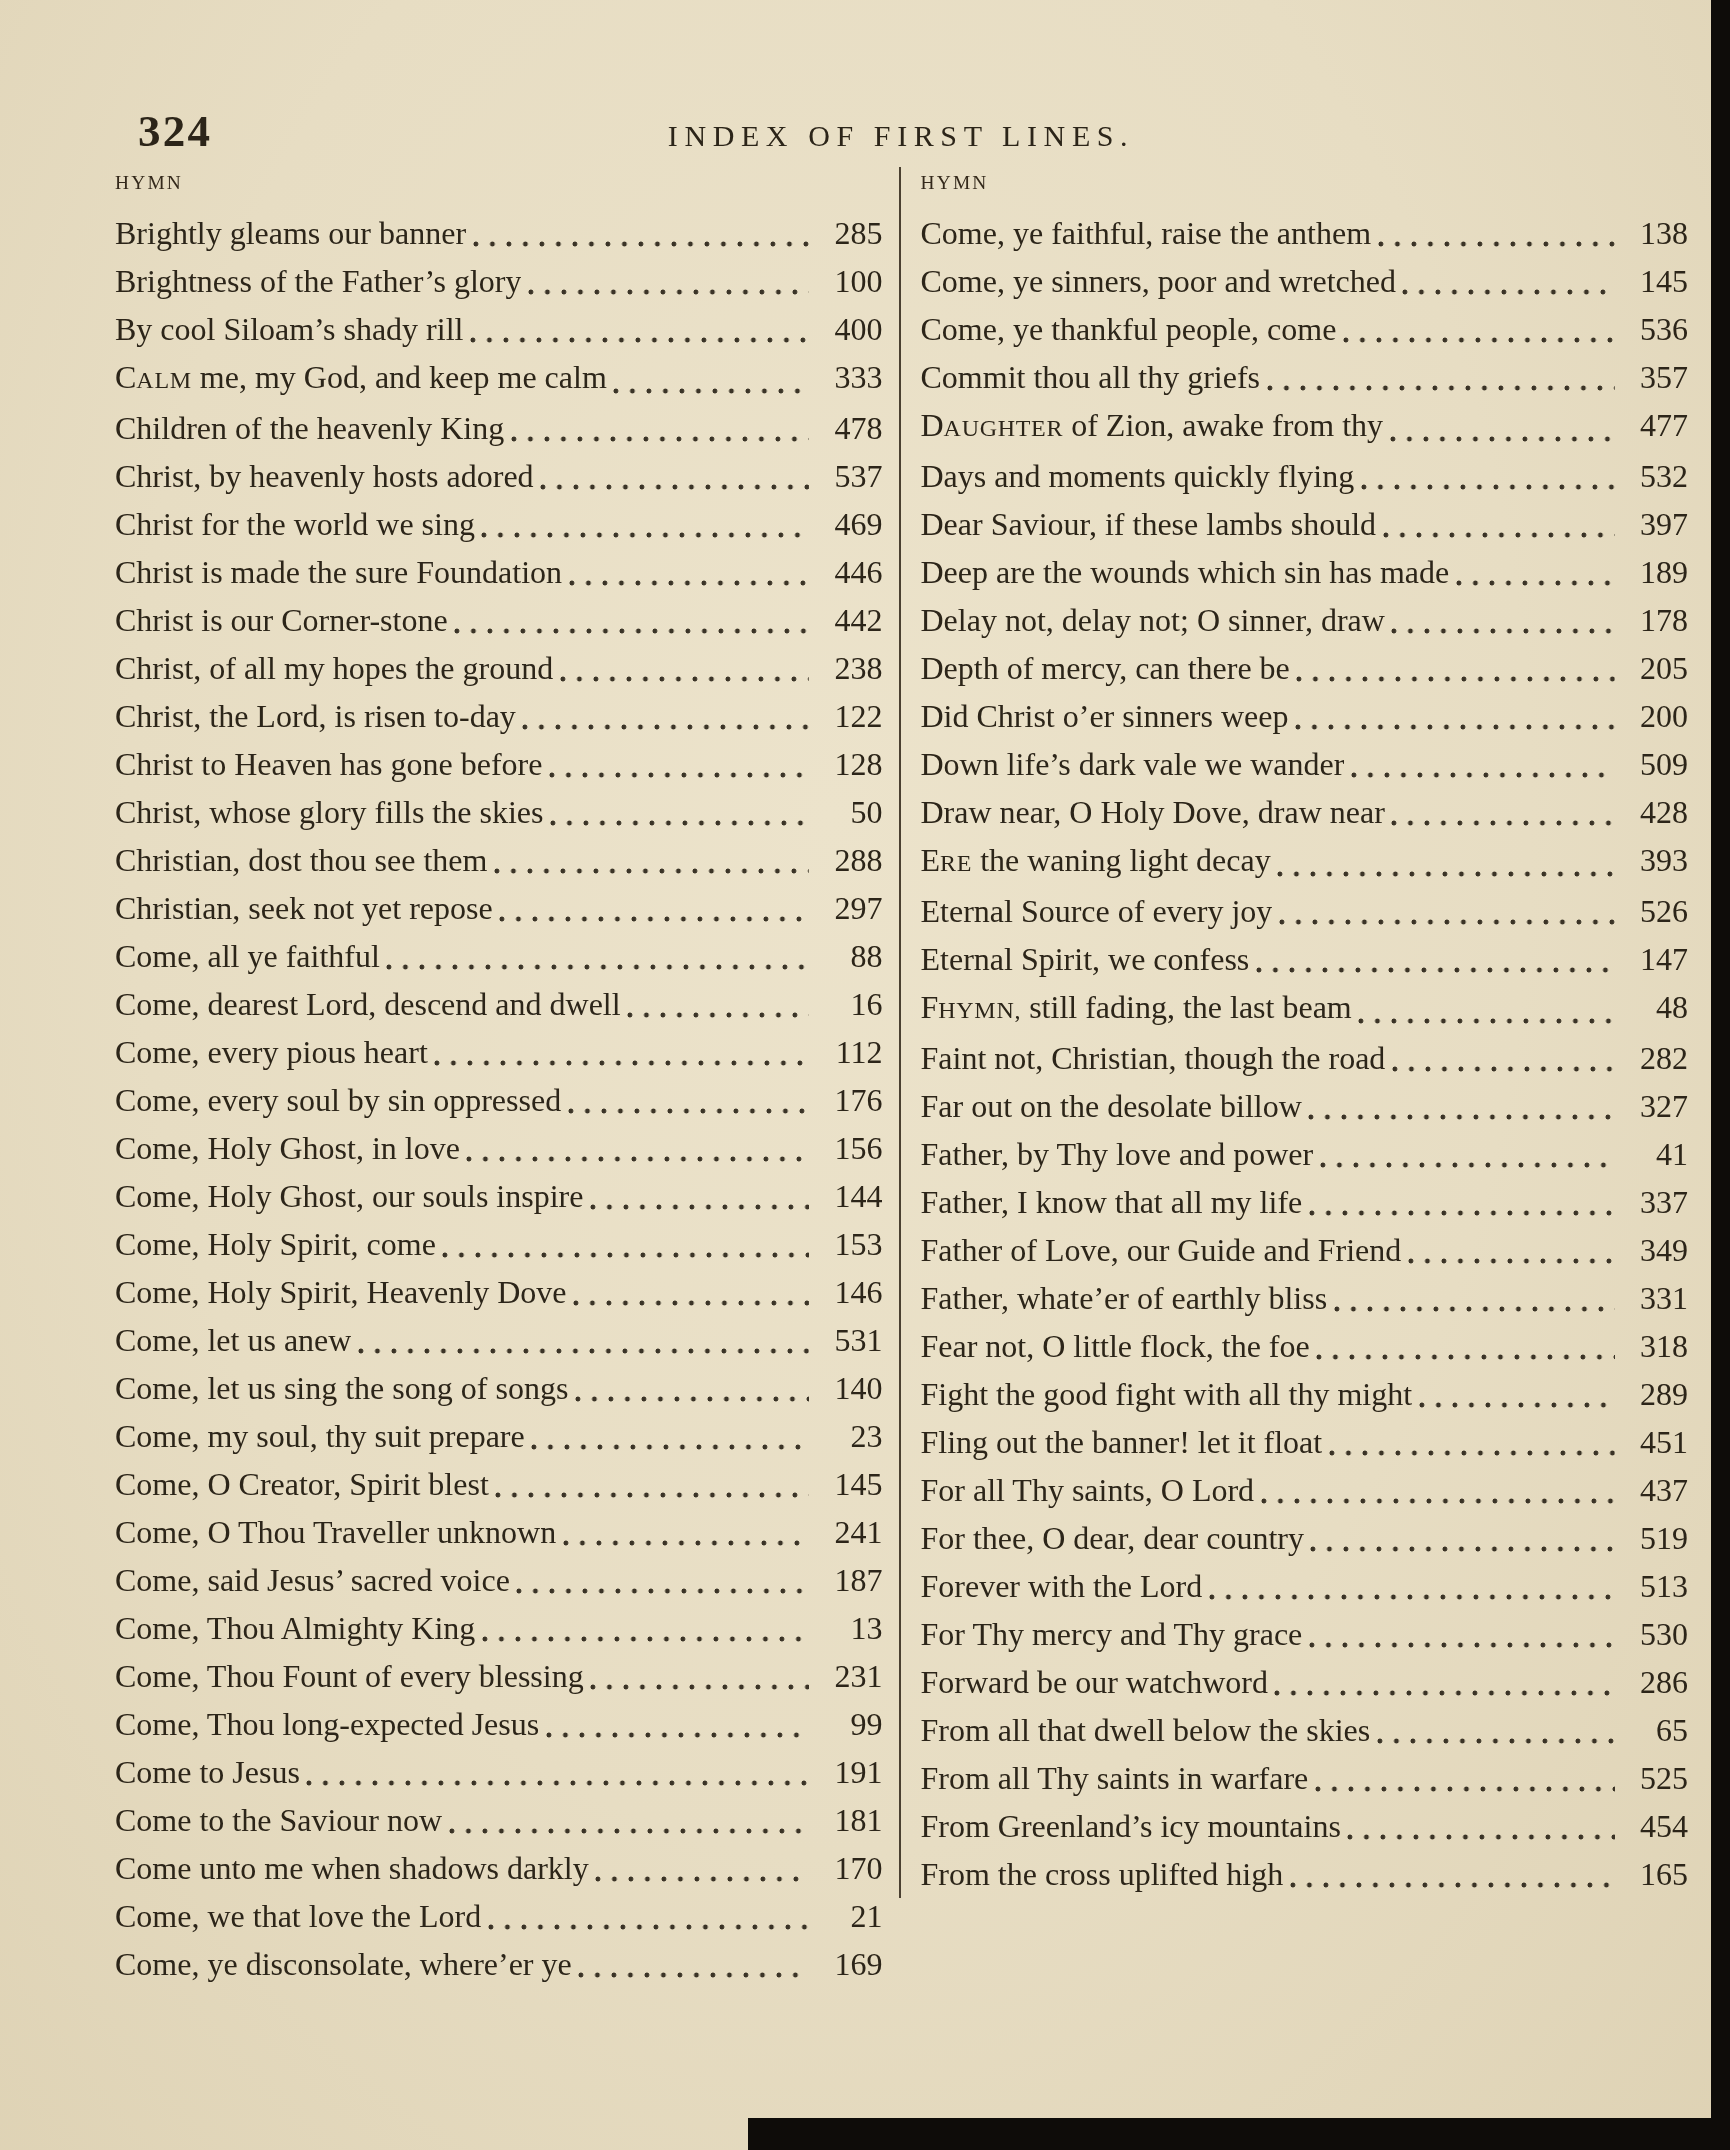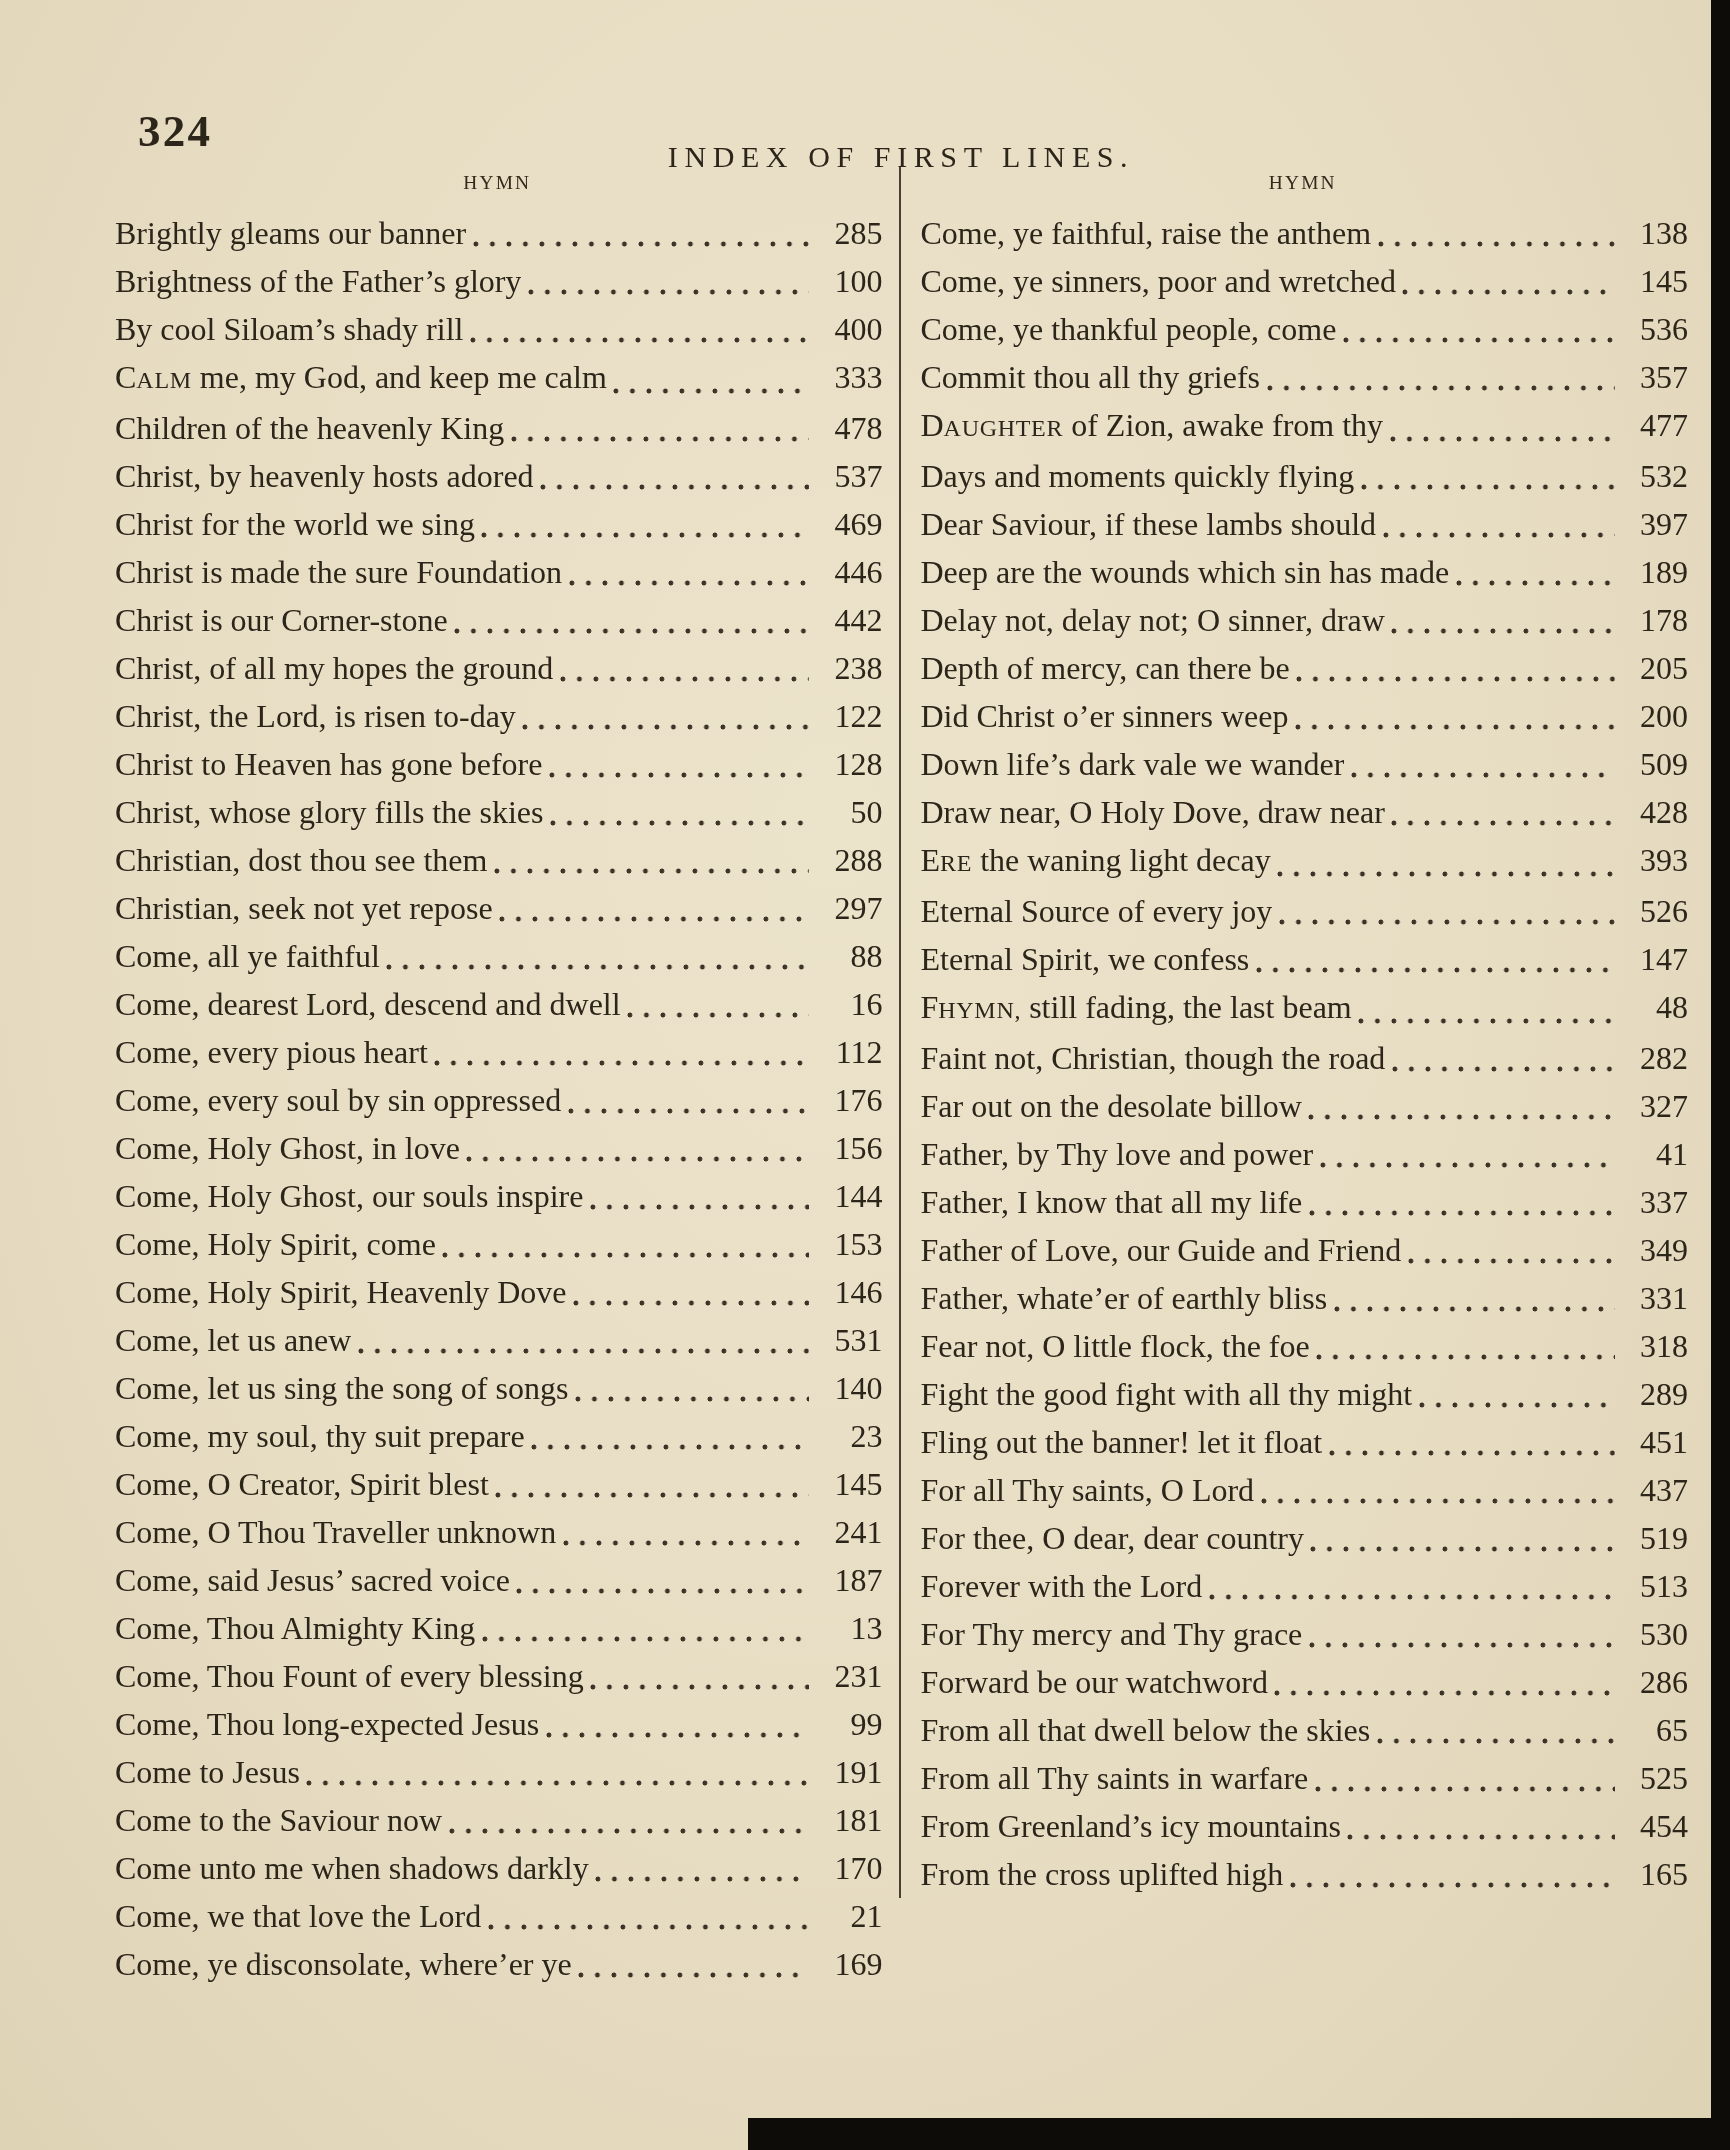--- a/index.html
+++ b/index.html
@@ -15,32 +15,32 @@
     position: absolute; inset: 0;
     background: radial-gradient(ellipse at 48% 38%, #ece3cb 0%, #e7ddc3 55%, #ded2b4 100%);
   }
   .page-number {
     position: absolute; left: 112px; top: 105px;
     font-size: 45px; font-weight: bold; letter-spacing: 2.2px; margin-left: 26px;
   }
   .running-head {
     position: absolute; left: 115px; right: 43px; top: 119px;
     text-align: center;
-    font-size: 30px; letter-spacing: 0.22em; margin-top: 21px;
+    font-size: 30px; letter-spacing: 0.22em;
   }
   .columns {
     position: absolute; left: 115px; right: 42px; top: 167px;
     display: flex;
     align-items: flex-start;
   }
   .column { flex: 1 1 0; min-width: 0; }
   .column.left  { padding-right: 16px; }
   .column.right { border-left: 2.2px solid #4a4031; padding-left: 20px; }
   .hymn-label {
-    text-align: center;
+    text-align: left;
     font-size: 19.4px; letter-spacing: 2.2px;
     color: #34291b;
     height: 42px; line-height: 32px;
     padding-right: 2.9px;
   }
   .group + .group { }
   .entry {
     display: flex; align-items: baseline;
     font-size: 32px; line-height: 48px;
     white-space: nowrap;

